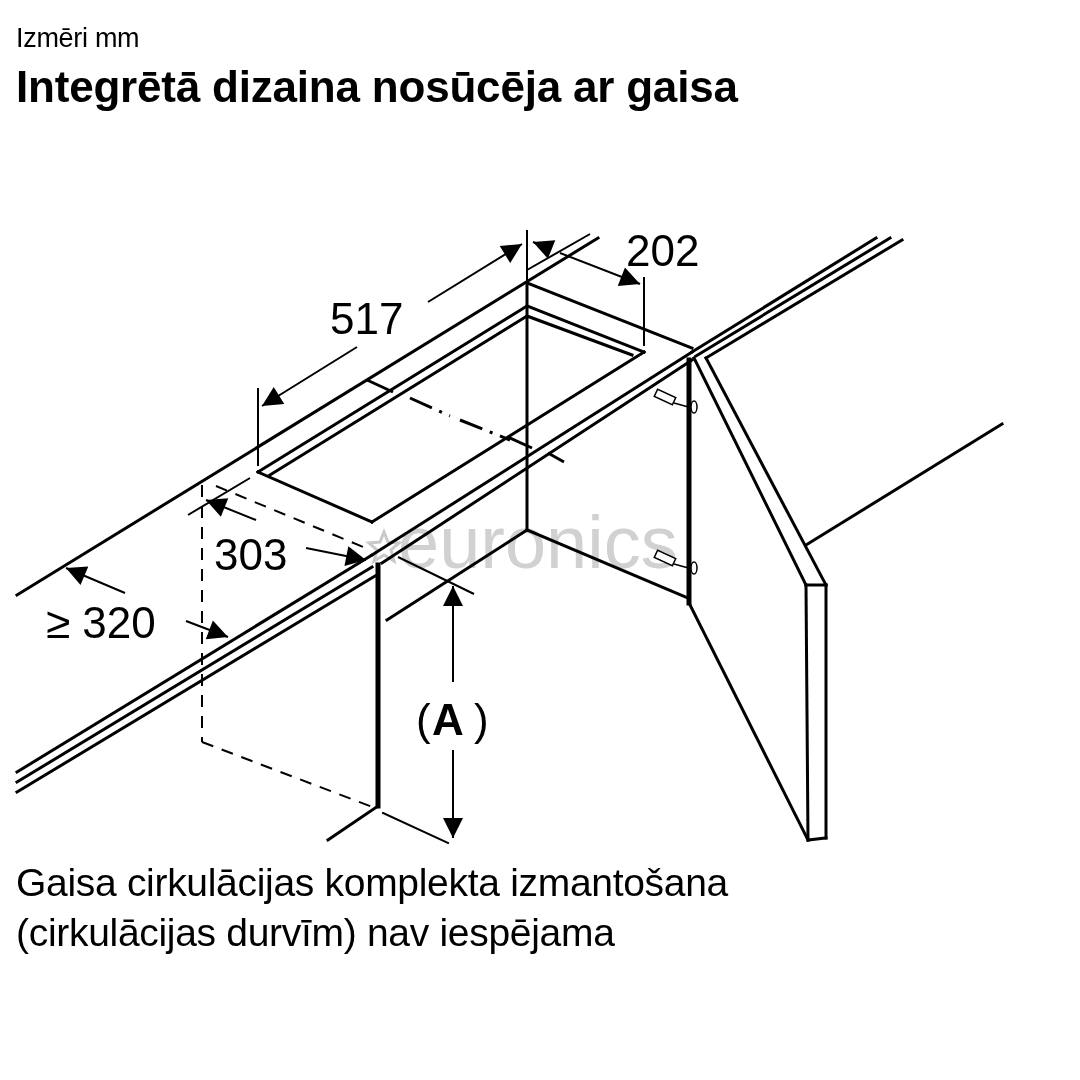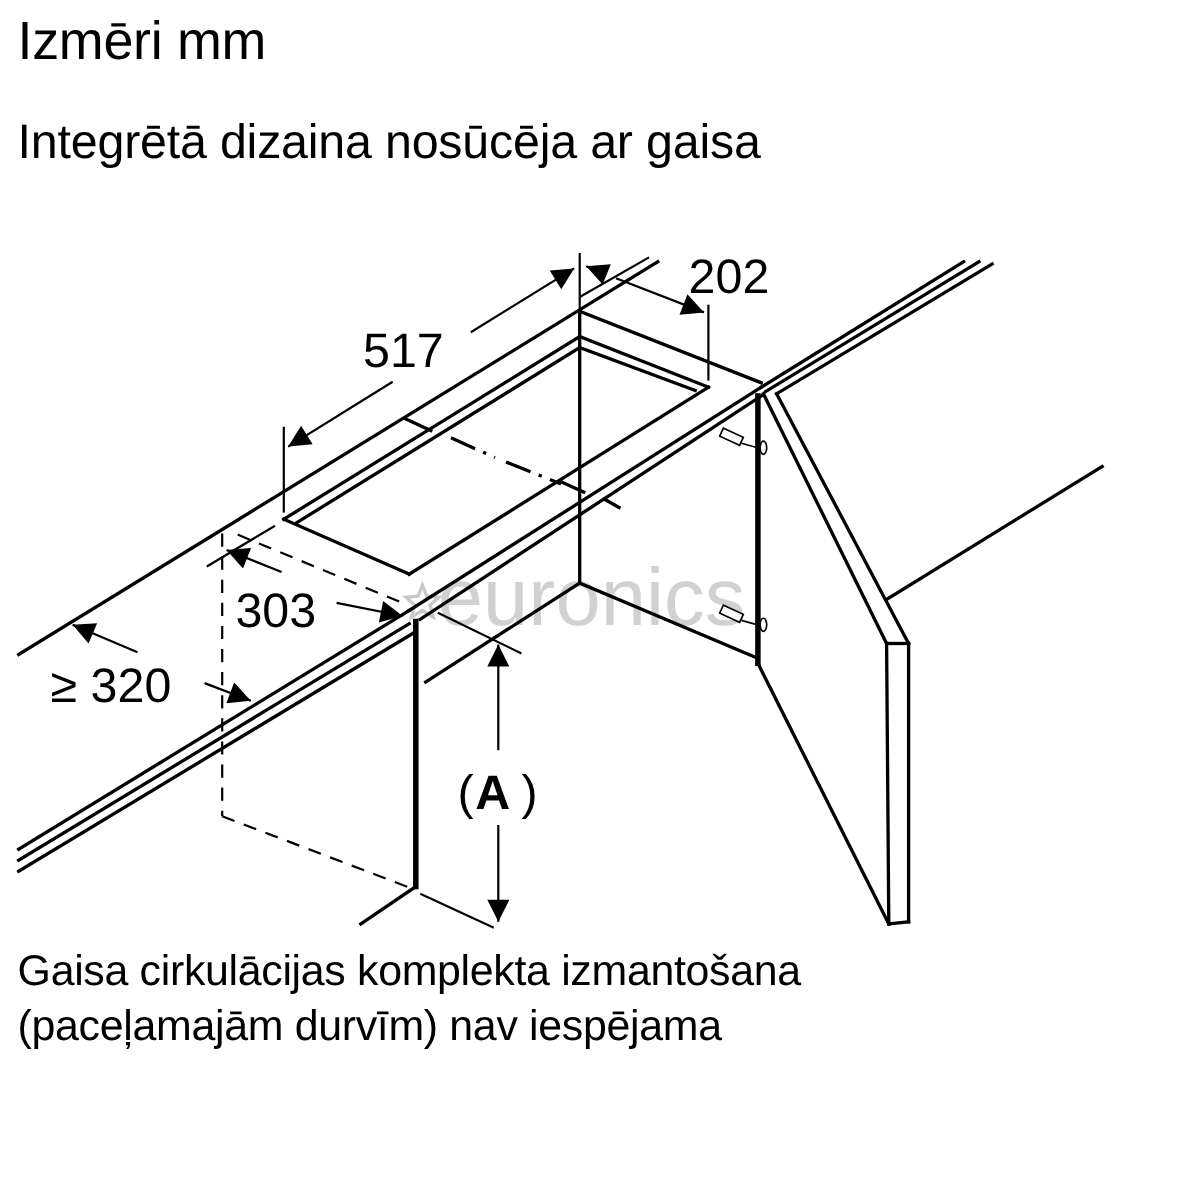--- a/index.html
+++ b/index.html
@@ -1,18 +1,18 @@
 <!DOCTYPE html>
 <html><head>
 <meta charset="utf-8">
 <style>
   html, body { margin: 0; padding: 0; background: #ffffff; }
   body { width: 1080px; height: 1080px; position: relative; overflow: hidden; font-family: "Liberation Sans", sans-serif; color: #000; }
-  .title-sub { position: absolute; left: 16px; top: 14px; font-size: 49px; line-height: 48px; font-weight: 400; letter-spacing: -0.3px; }
-  .title-main { position: absolute; left: 16px; top: 62px; font-size: 44px; line-height: 50px; font-weight: 400; letter-spacing: -0.2px; width: 1060px; margin-top: 43px; }
+  .title-sub { position: absolute; left: 16px; top: 14px; font-size: 27px; line-height: 48px; font-weight: 400; letter-spacing: -0.3px; }
+  .title-main { position: absolute; left: 16px; top: 62px; font-size: 44px; line-height: 50px; font-weight: 700; letter-spacing: -0.2px; width: 1060px; }
   .title-main div { white-space: nowrap; }
   .drawing { position: absolute; left: 0; top: 0; width: 1080px; height: 1080px; }
   .notes { position: absolute; left: 16px; top: 858px; font-size: 39px; line-height: 50px; letter-spacing: -0.3px; }
   .notes div { white-space: nowrap; }
   .note-a-label { font-weight: 700; }
   .dim-label { font-family: "Liberation Sans", sans-serif; font-size: 44px; fill: #000; }
   .dim-label-bold { font-family: "Liberation Sans", sans-serif; font-size: 44px; font-weight: 700; fill: #000; }
   .watermark { font-family: "Liberation Sans", sans-serif; font-size: 74px; fill: #c9c9c9; opacity: 0.85; }
 </style>
 </head>
@@ -140,14 +140,14 @@
   <text class="dim-label" x="626" y="266">202</text>
   <text class="dim-label" x="214" y="570">303</text>
   <text class="dim-label" x="46" y="638">≥ 320</text>
   <text class="dim-label" x="416" y="735">(</text>
   <text class="dim-label-bold" x="432" y="735">A</text>
   <text class="dim-label" x="474" y="735">)</text>
 </svg>
 
 <div class="notes">
   <div>Gaisa cirkulācijas komplekta izmantošana</div>
-  <div>(paceļamajām durvīm) nav iespējama</div>
+  <div>(cirkulācijas durvīm) nav iespējama</div>
 </div>
 
 </body></html>

